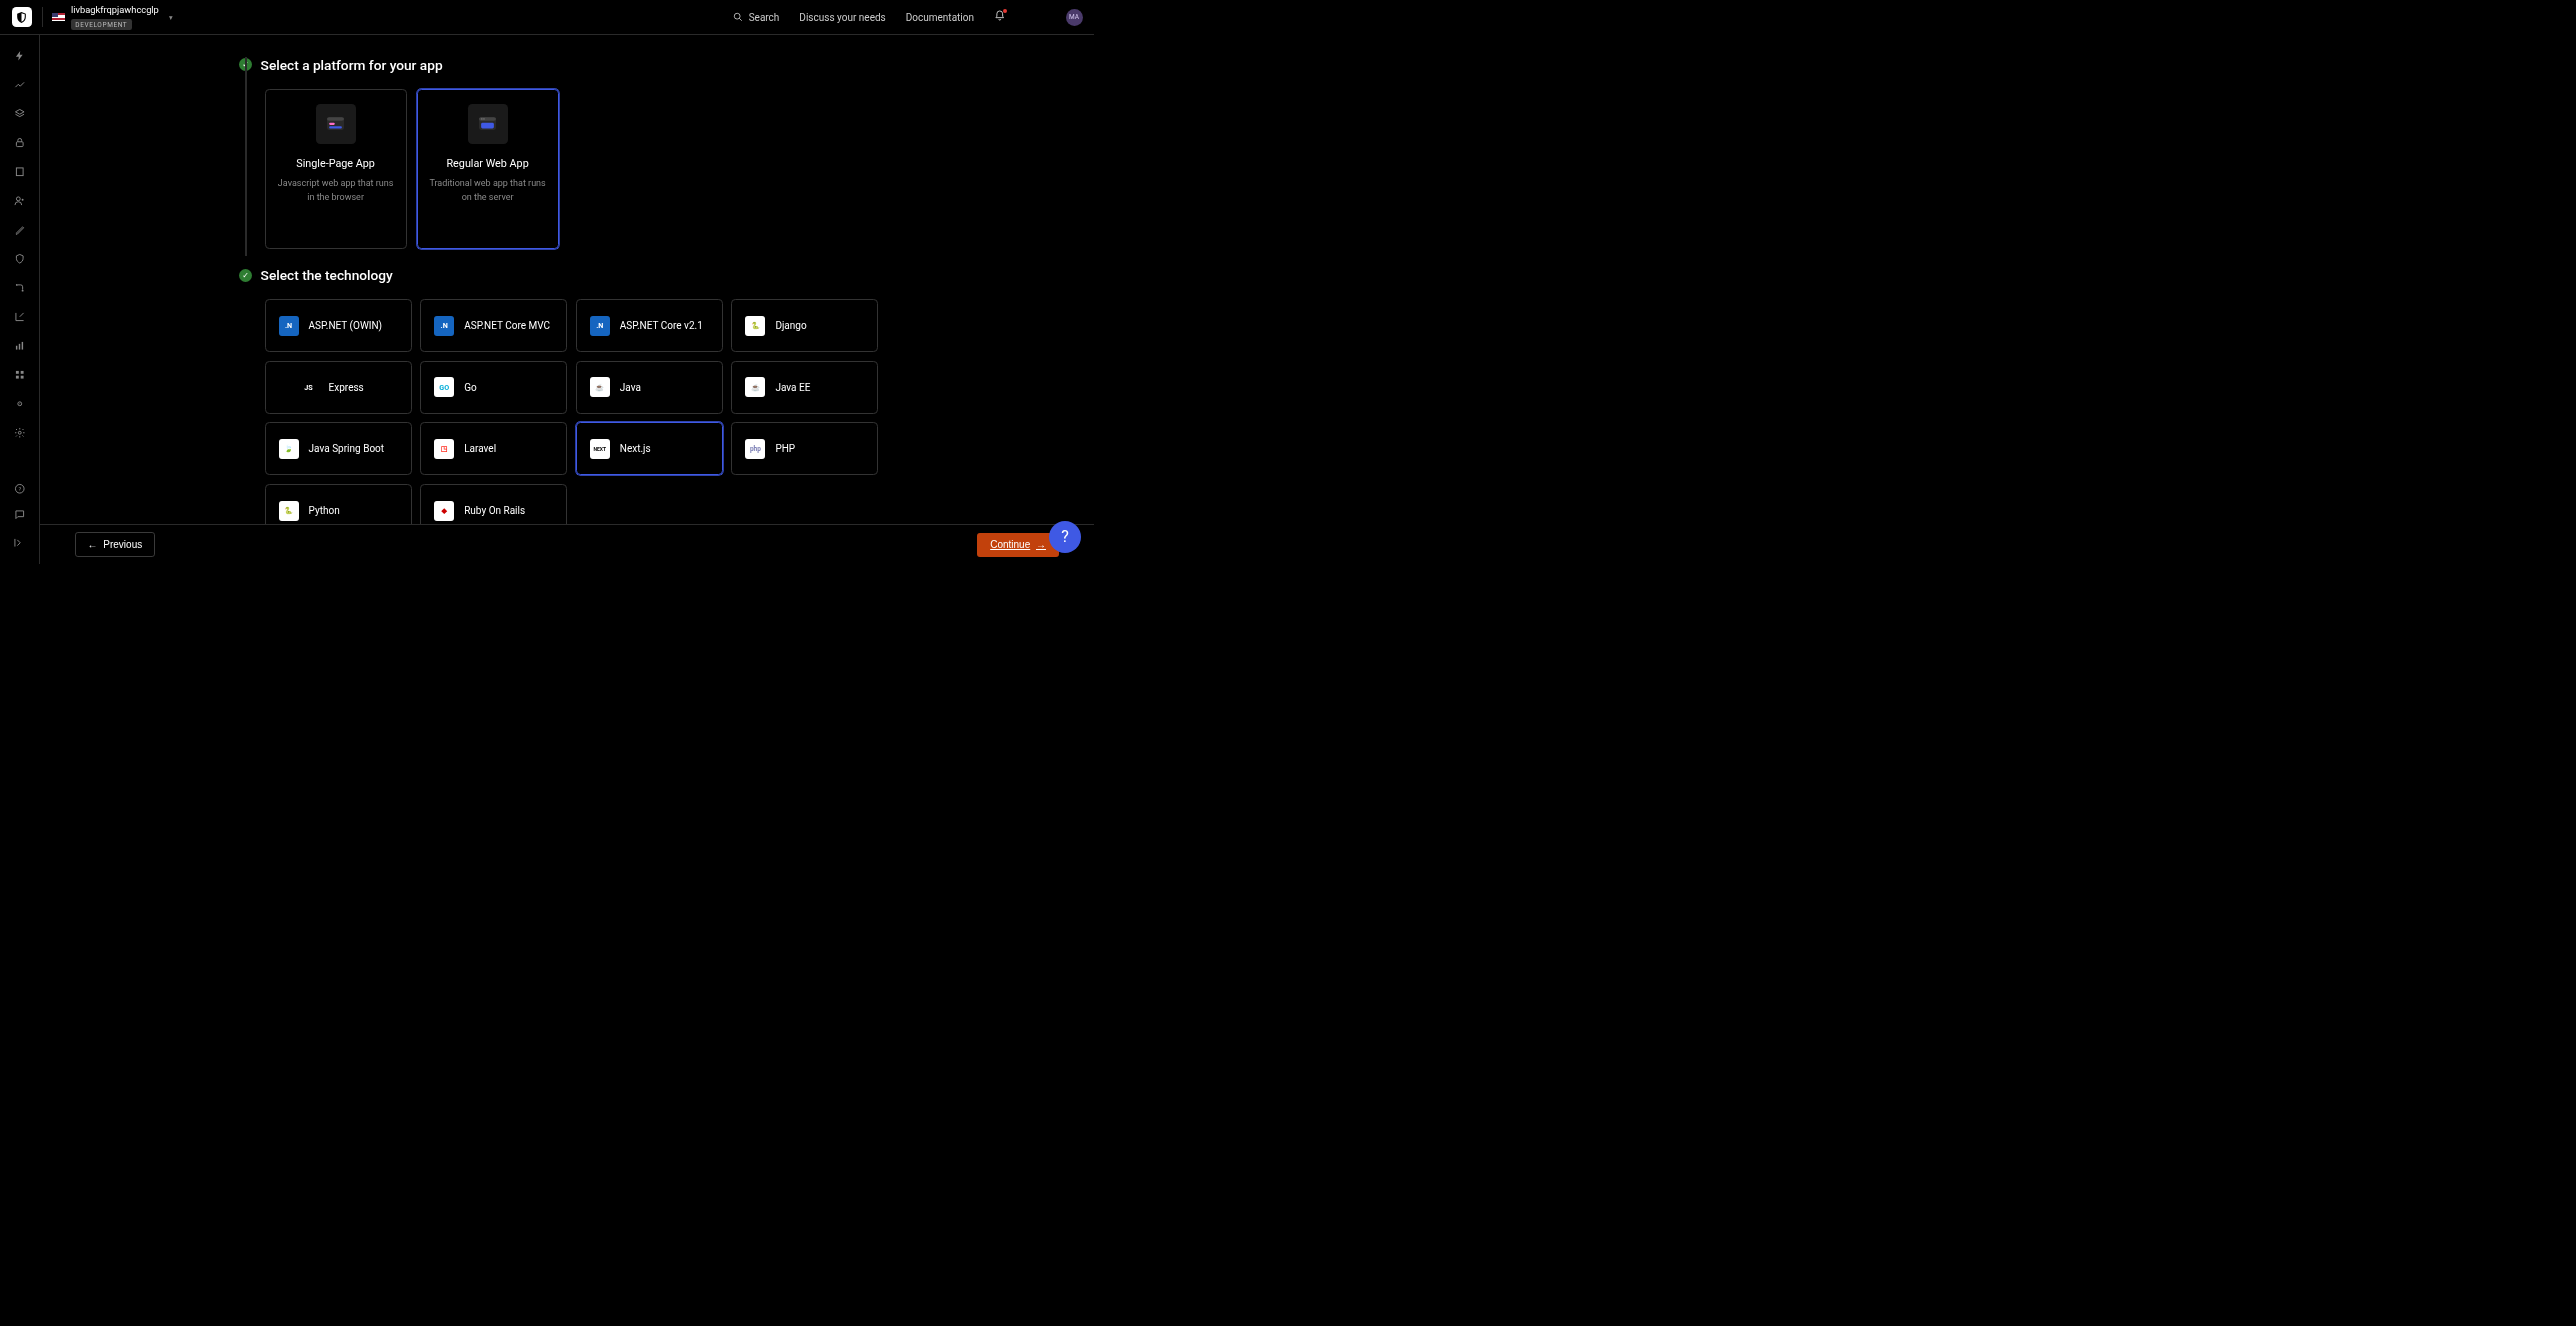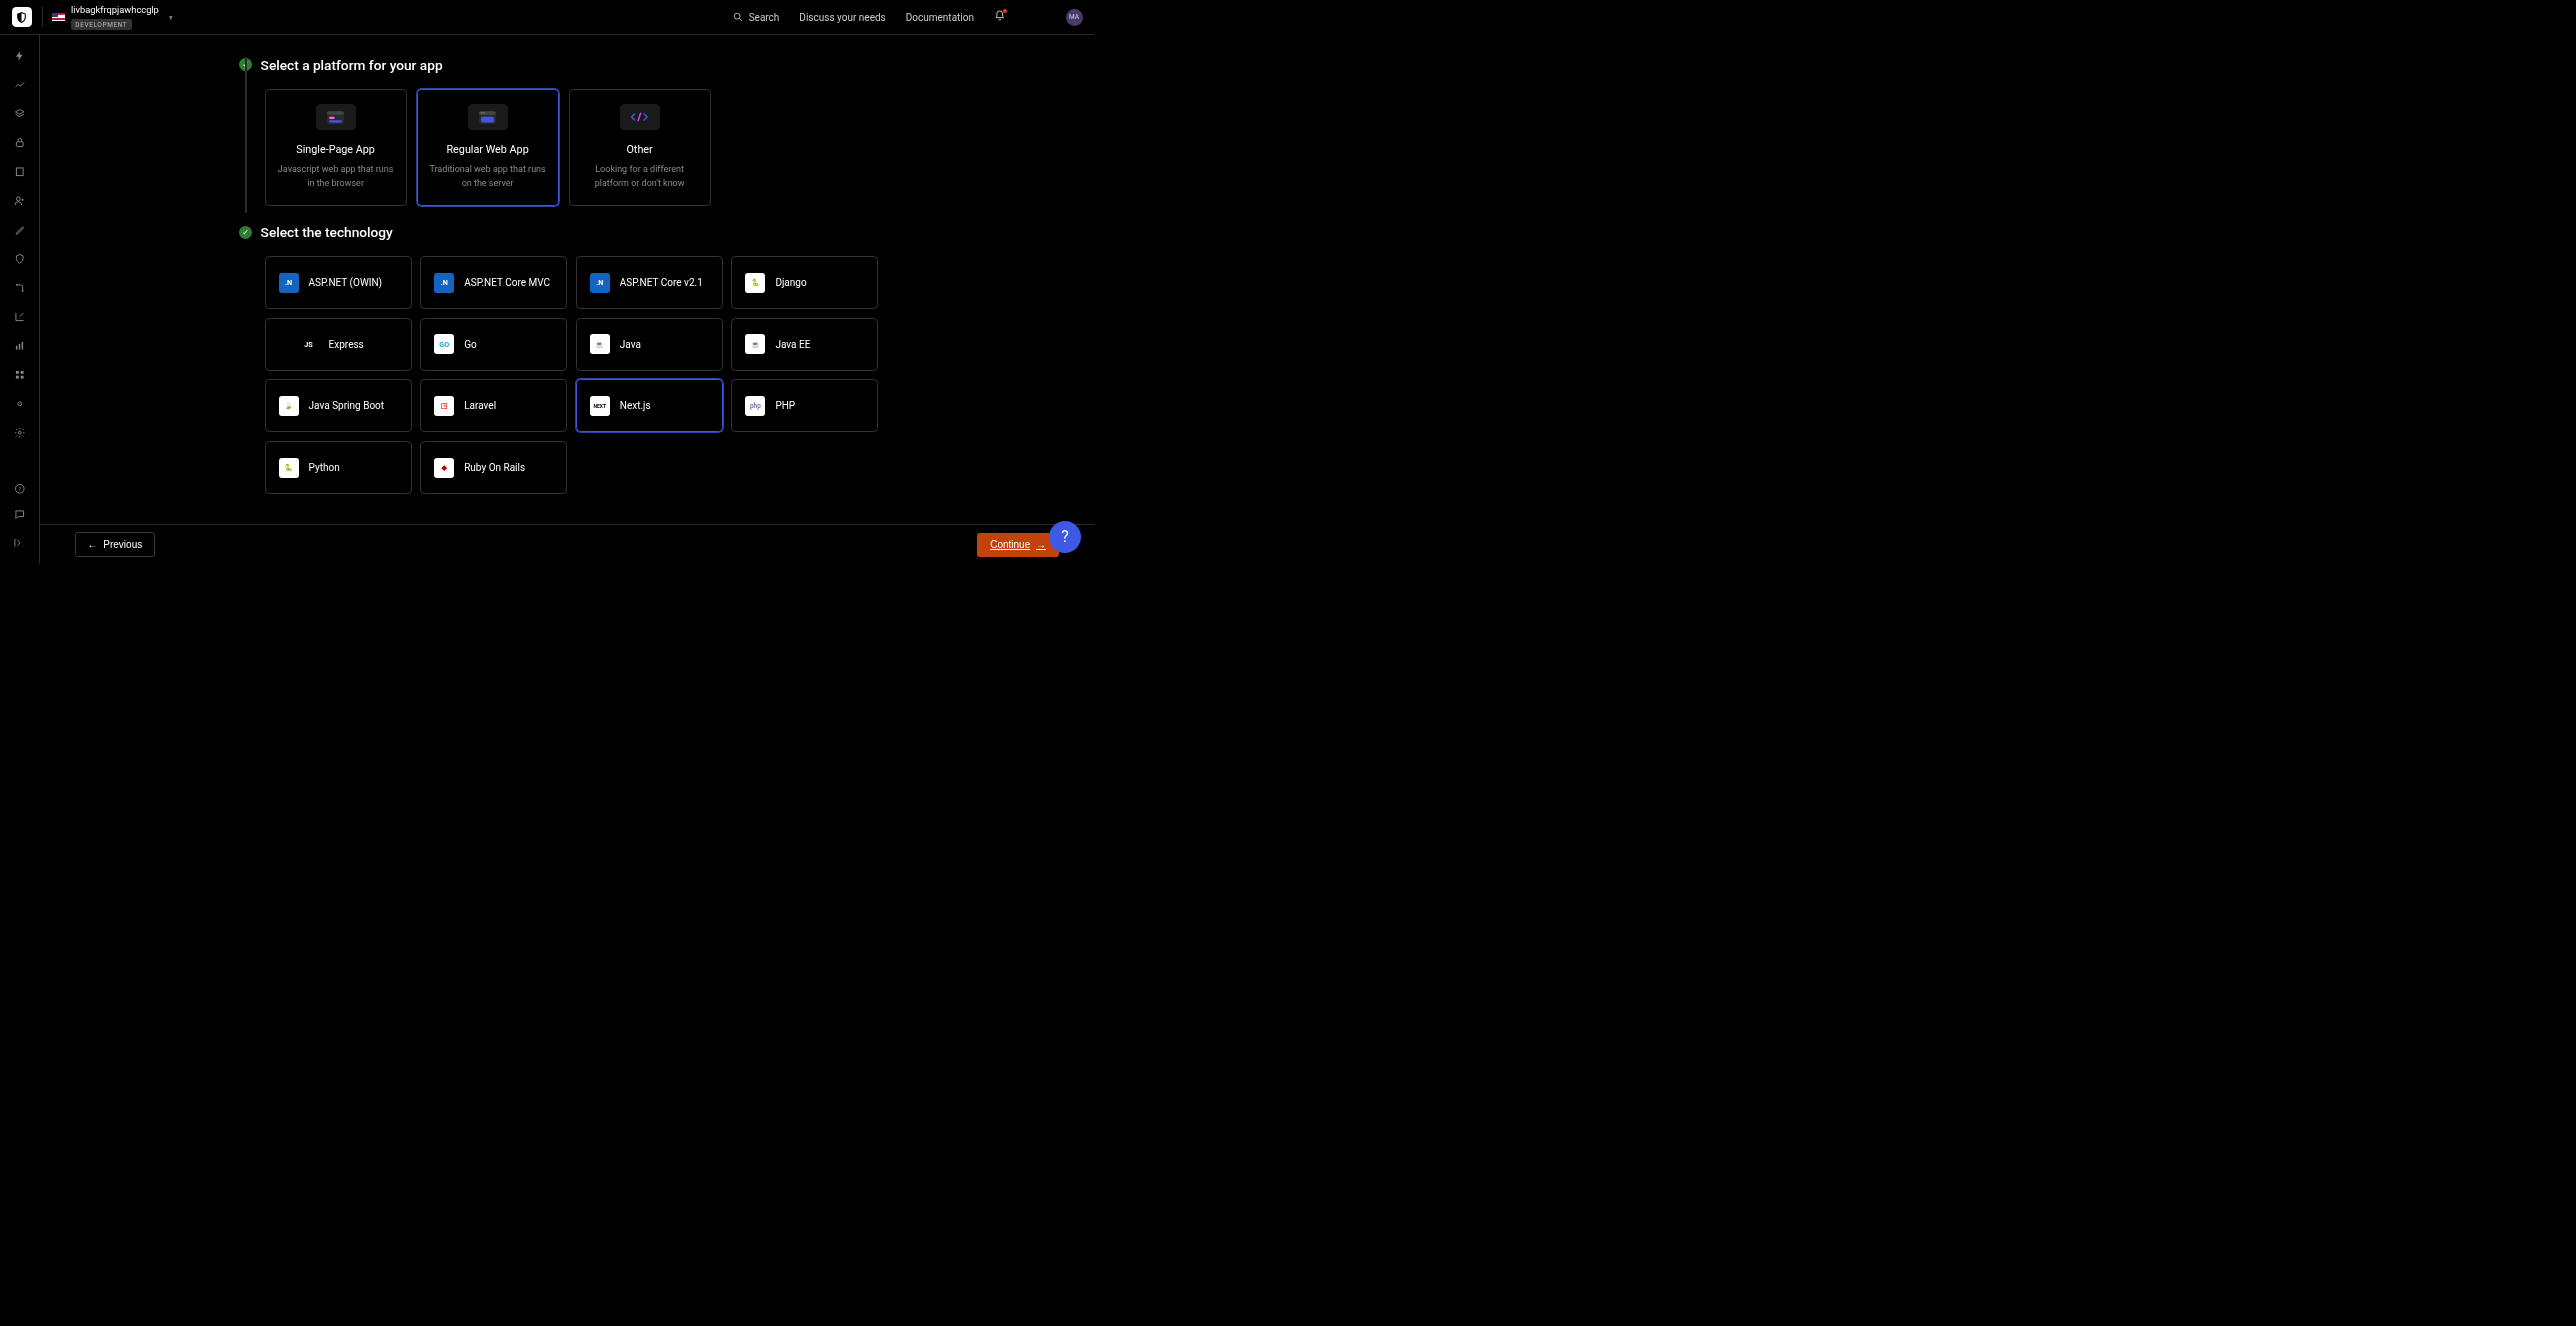--- a/index.html
+++ b/index.html
@@ -62,21 +62,21 @@
 
     .step-head { display: flex; align-items: center; gap: 8.6px; margin-bottom: 16px; margin-left: -17px; }
     .step-check { width: 13px; height: 13px; border-radius: 50%; background: #2e7d32; display:flex; align-items:center; justify-content:center; color:#fff; font-size: 8px; }
     .step-title { font-size: 13.7px; font-weight: 500; }
 
     .sec1 { position: relative; padding-left: 8.6px; margin-bottom: 18.7px; }
     .sec1::before { content:""; position:absolute; left:-10.8px; top:-32px; bottom:-7.2px; width:1.4px; background:#2a2a2a; }
 
     .platform-row { display: flex; gap: 10px; }
     .plat-card {
-      width: 142px; height: 117px;
+      width: 142px; height: 160px;
       border: 0.7px solid #333; border-radius: 4.3px;
       display: flex; flex-direction: column; align-items: center;
       padding: 14.4px 11.5px;
       cursor: pointer;
     }
     .plat-card.selected { border: 0.7px solid #3f59e4; box-shadow: 0 0 0 0.7px #3f59e4; }
     .plat-icon-wrap {
       width: 40px; height: 40px; background: #1a1a1a; border-radius: 4.3px;
       display:flex; align-items:center; justify-content:center; margin-bottom: 13px;
     }
@@ -317,31 +317,20 @@
               <circle cx="4" cy="2.5" r="1" fill="#888"></circle>
               <circle cx="7" cy="2.5" r="1" fill="#888"></circle>
               <rect x="3" y="8" width="18" height="8" rx="2" fill="#3f59e4"></rect>
             </svg>
         </div>
         <div class="plat-name">Regular Web App</div>
         <div class="plat-desc">Traditional web app that runs on the server</div>
       </div>
 
 
-      <div class="plat-card">
-        <div class="plat-icon-wrap">
-          <svg class="pi-other" viewBox="0 0 26 14">
-              <polyline points="7,2 2,7 7,12" fill="none" stroke="#3f59e4" stroke-width="2"></polyline>
-              <polyline points="19,2 24,7 19,12" fill="none" stroke="#3f59e4" stroke-width="2"></polyline>
-              <line x1="15" y1="1" x2="11" y2="13" stroke="#d946ef" stroke-width="2"></line>
-            </svg>
-        </div>
-        <div class="plat-name">Other</div>
-        <div class="plat-desc">Looking for a different platform or don't know</div>
-      </div>
 
     </div>
   </div>
 
   <div class="step-head">
     <span class="step-check">✓</span>
     <span class="step-title">Select the technology</span>
   </div>
 
   <div class="tech-grid">

